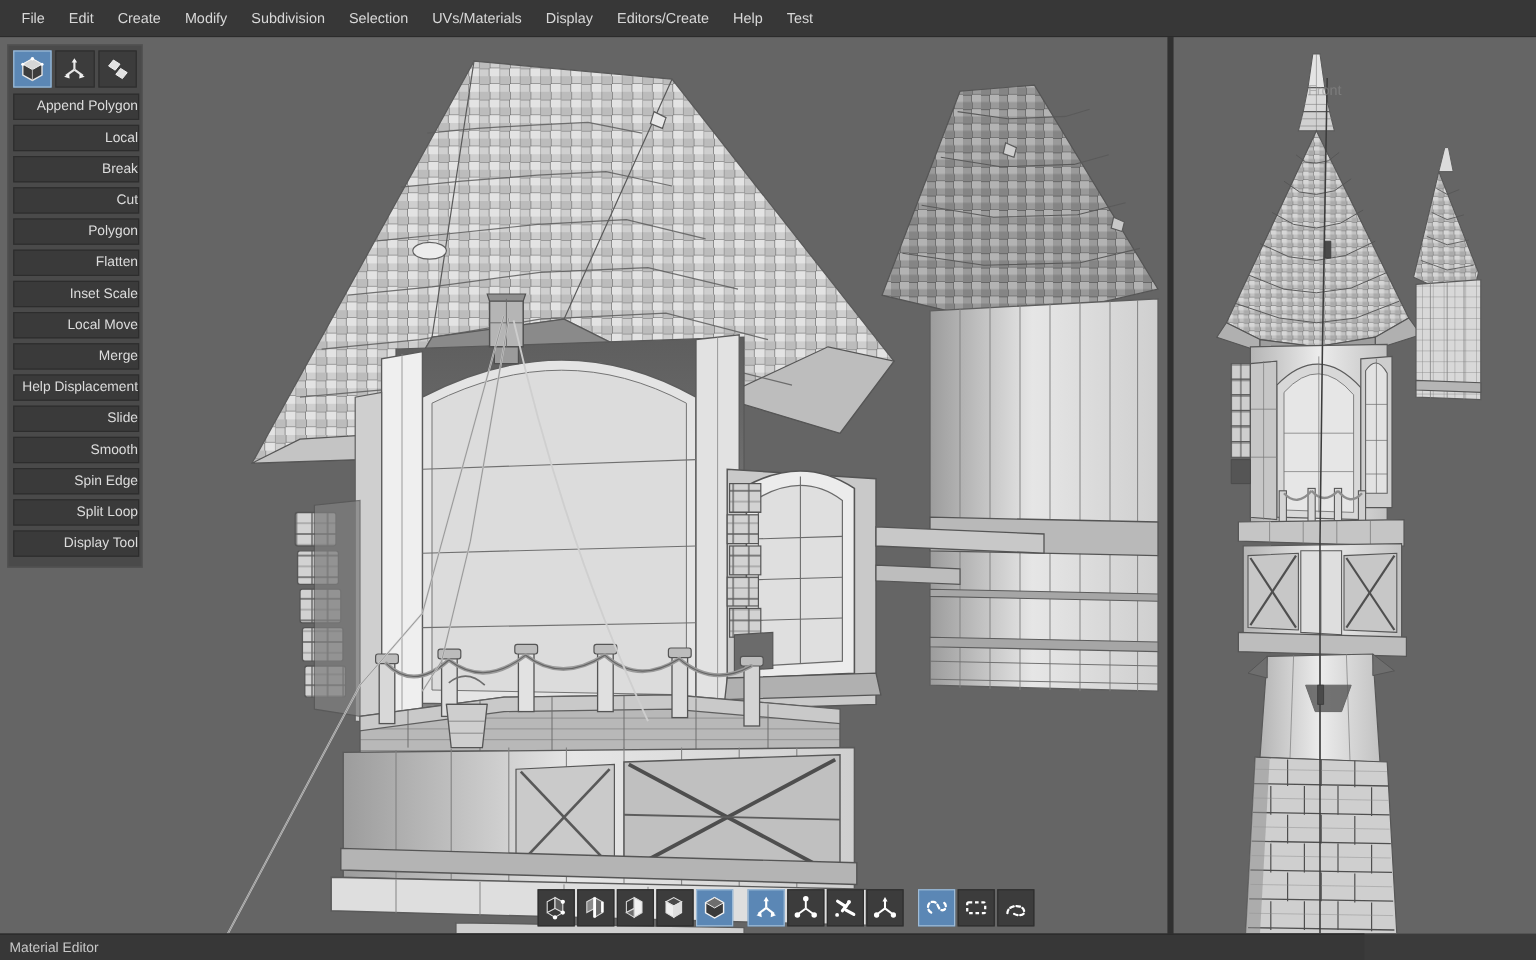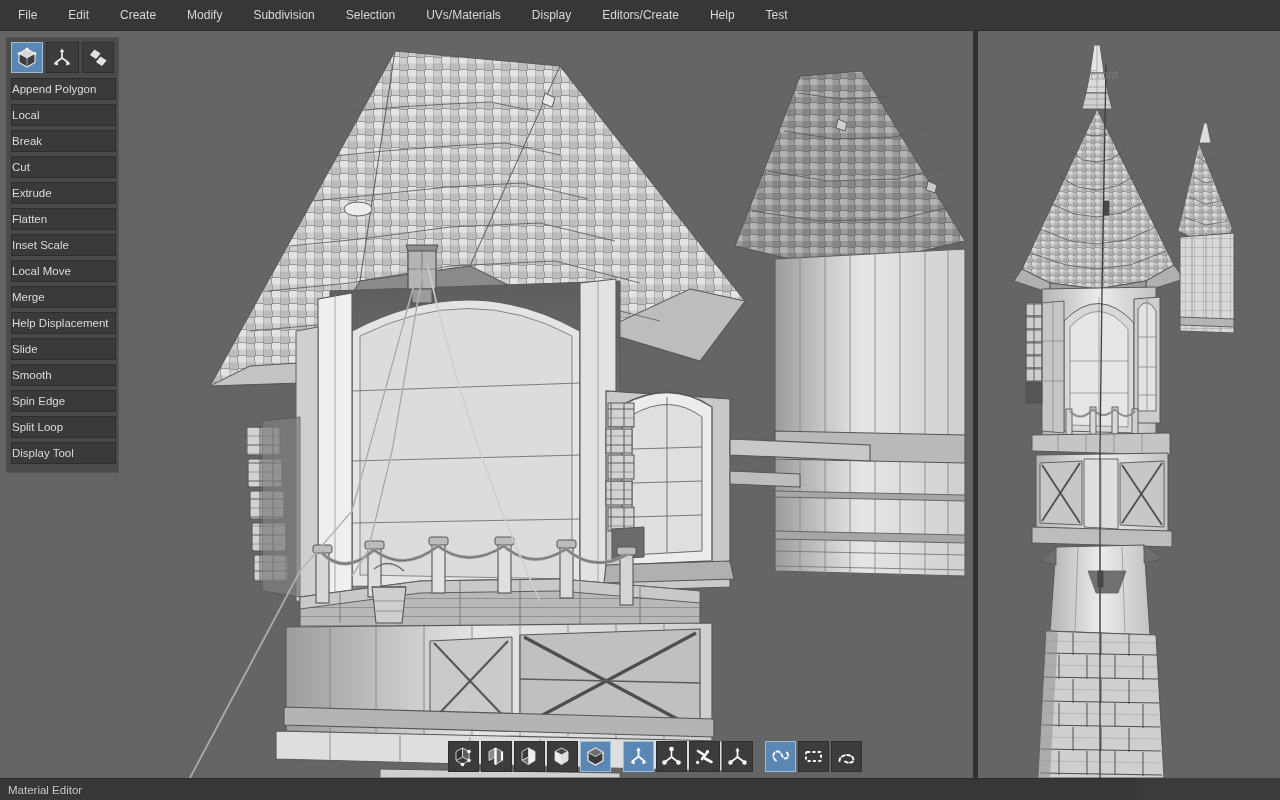--- a/index.html
+++ b/index.html
@@ -11,21 +11,20 @@
   }
 
   
   #menubar {
     position: absolute; left: 0; top: 0;
     width: 1280px; height: 31px;
     background: #373737;
     display: flex; align-items: center;
     padding-left: 8px;
     border-bottom: 1px solid #2b2b2b;
-    gap: 11px;
   }
   .menu-item {
     color: #d8d8d8;
     font-size: 12px;
     padding: 4px 10px;
     white-space: nowrap;
     cursor: default;
   }
 
   
@@ -71,21 +70,21 @@
     cursor: pointer;
   }
   .mode-btn.active { background: #5b87b5; border-color: #9fbcd8; }
   .tool-btn {
     display: block; width: 105px; height: 22px;
     background: #3a3a3a;
     border: 1px solid #2d2d2d;
     color: #dcdcdc;
     font-size: 11.5px;
     line-height: 20px;
-    text-align: left;
+    text-align: right;
     margin-bottom: 4px;
     white-space: nowrap;
     overflow: hidden;
     cursor: pointer;
   }
 
   
   #bottom-toolbar {
     position: absolute;
     left: 448px; bottom: 6px;
@@ -639,21 +638,21 @@
           <path d="M7.5 3 L13 6.5 L9 11.5 L3.5 8 Z" fill="#e2e2e2" stroke="#f5f5f5" stroke-width=".8"></path>
           <path d="M13.5 10 L19 13.5 L15 18.5 L9.5 15 Z" fill="#e2e2e2" stroke="#f5f5f5" stroke-width=".8"></path>
         </svg>
       </div>
     </div>
 
     <div class="tool-btn">Append Polygon</div>
     <div class="tool-btn">Local</div>
     <div class="tool-btn">Break</div>
     <div class="tool-btn">Cut</div>
-    <div class="tool-btn">Extrude</div>
+    <div class="tool-btn">Polygon</div>
     <div class="tool-btn">Flatten</div>
     <div class="tool-btn">Inset Scale</div>
     <div class="tool-btn">Local Move</div>
     <div class="tool-btn">Merge</div>
     <div class="tool-btn">Help Displacement</div>
     <div class="tool-btn">Slide</div>
     <div class="tool-btn">Smooth</div>
     <div class="tool-btn">Spin Edge</div>
     <div class="tool-btn">Split Loop</div>
     <div class="tool-btn">Display Tool</div>

